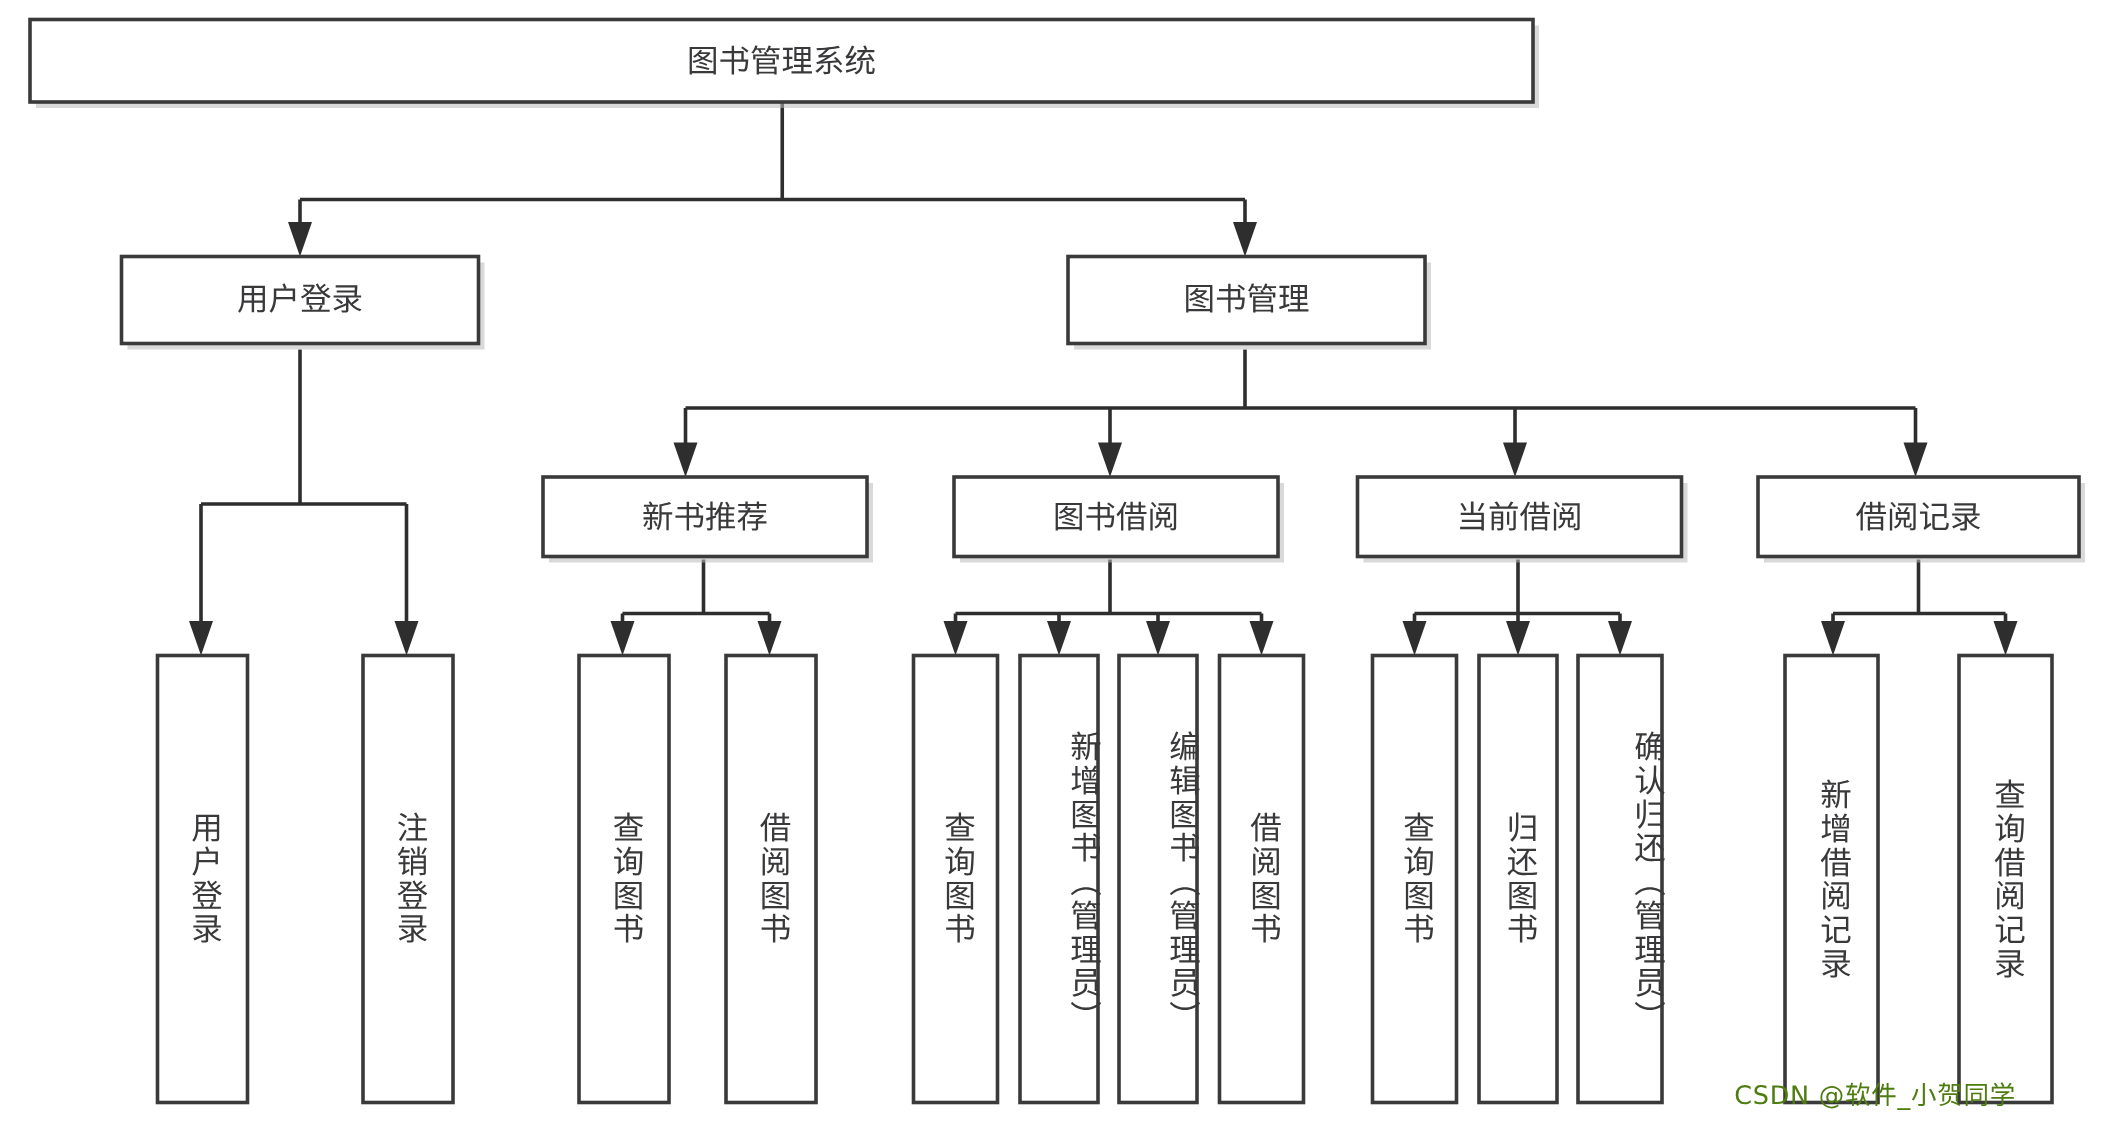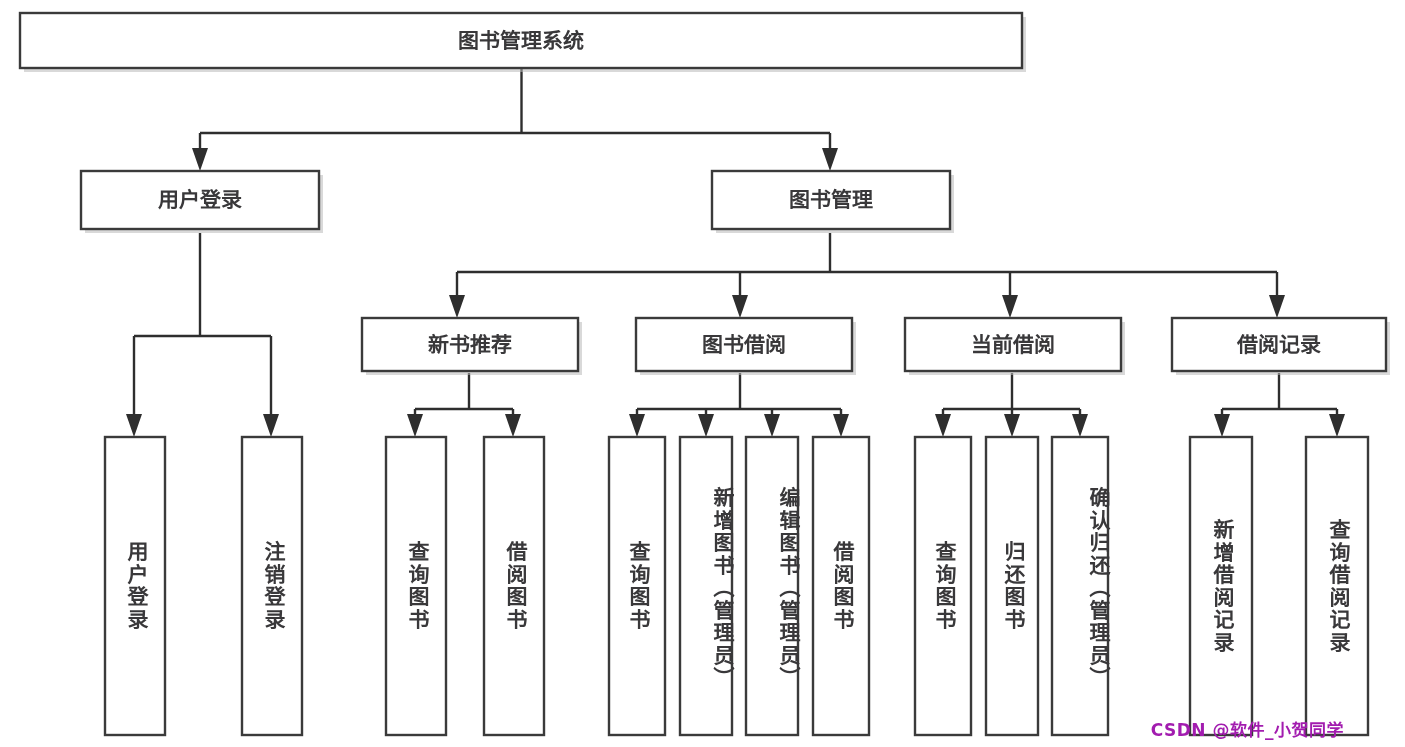--- a/index.html
+++ b/index.html
@@ -12,21 +12,20 @@
     width: 1405px;
     height: 747px;
     overflow: hidden;
     font-family: "DejaVu Sans", "Liberation Sans", sans-serif;
   }
   #diagram-root {
     position: relative;
     width: 1358px;
     height: 747px;
     background: #ffffff;
-    font-weight: bold;
   }
   svg#tree-svg {
     position: absolute;
     left: 0;
     top: 0;
     width: 1405px;
     height: 747px;
     display: block;
   }
   .node-box {
@@ -67,21 +66,21 @@
     letter-spacing: 1.5px;
     white-space: nowrap;
     text-align: center;
     pointer-events: none;
     user-select: none;
   }
   .watermark {
     position: absolute;
     right: 14px;
     bottom: 6px;
-    color: #a21caf;
+    color: #4d7c0f;
     font-family: "DejaVu Sans", "Liberation Sans", sans-serif;
     font-size: 17px;
     letter-spacing: 0.5px;
     white-space: nowrap;
     user-select: none;
   }
 </style>
 </head>
 <body>
 

